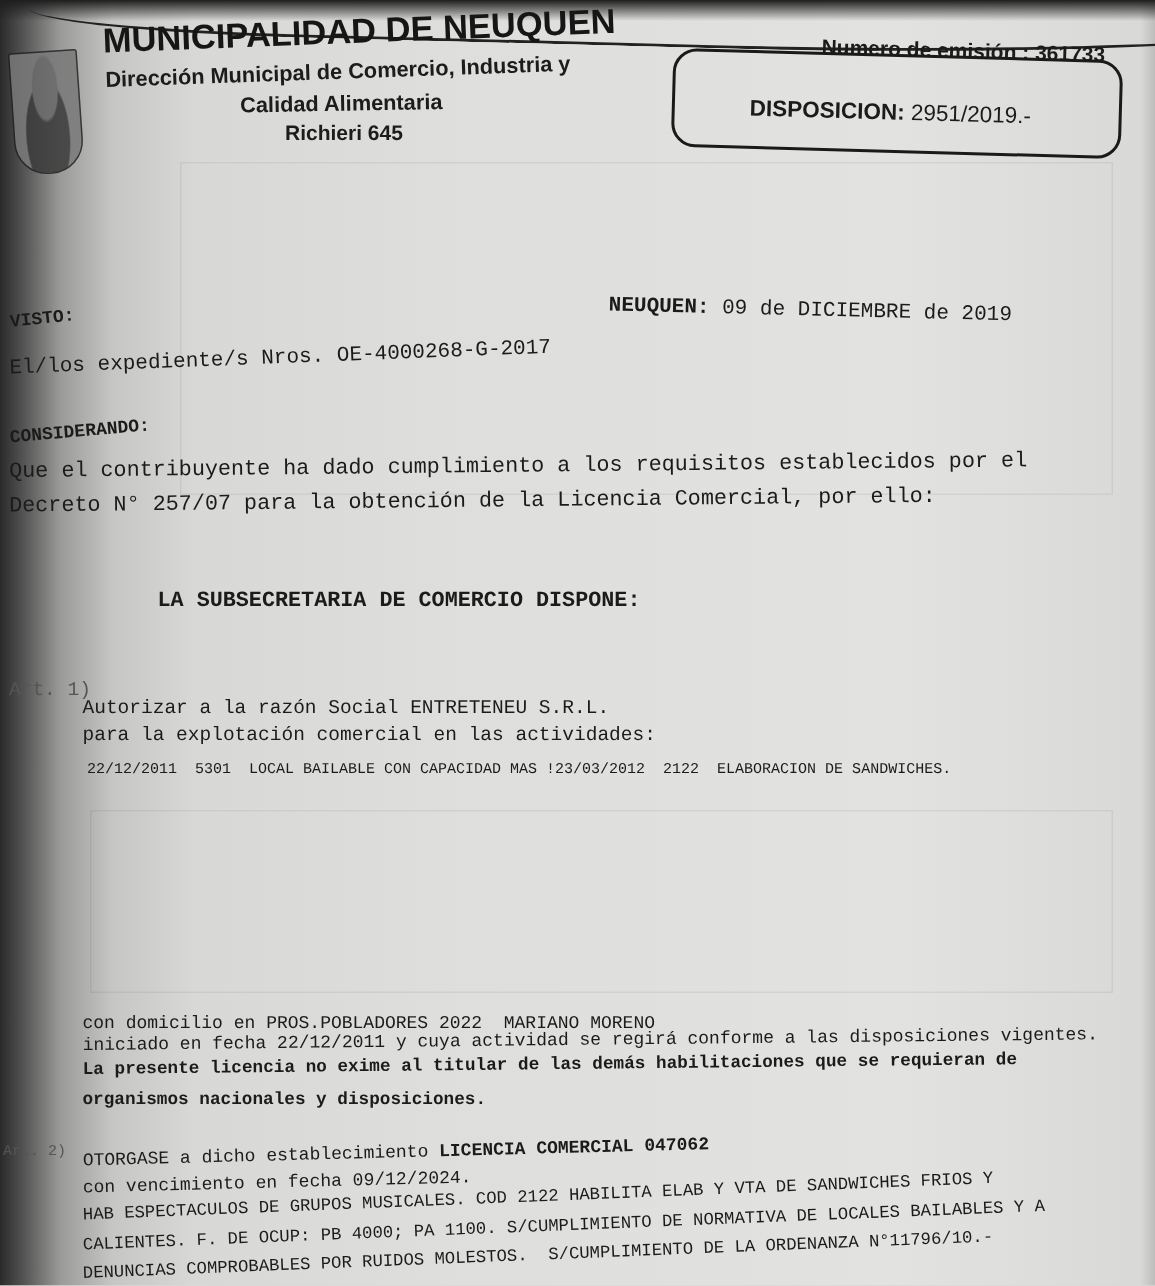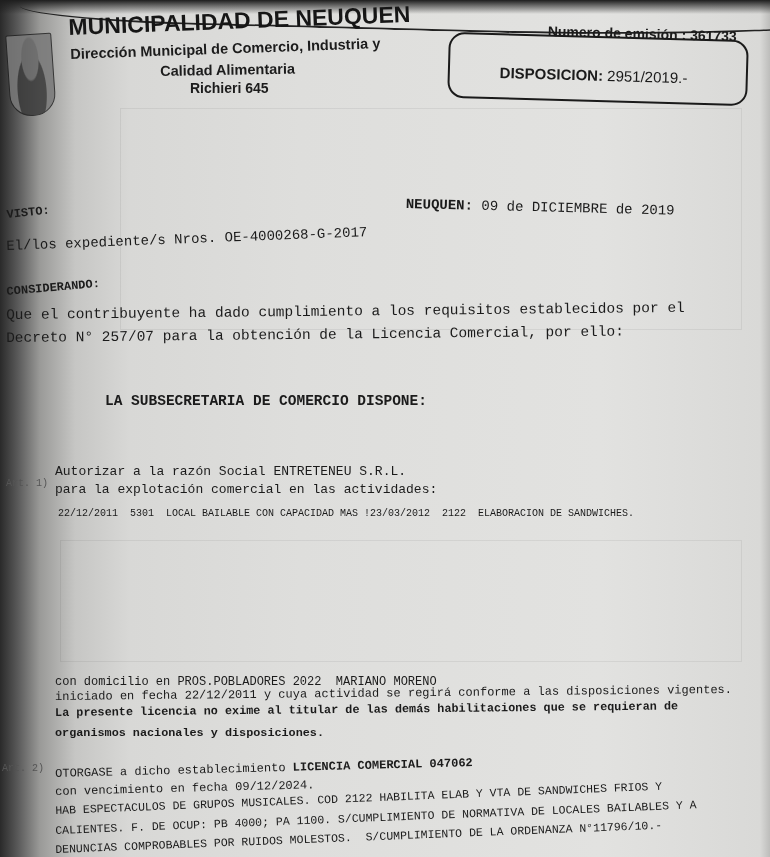--- a/index.html
+++ b/index.html
@@ -75,21 +75,21 @@
 
   <div class="abs bold" style="left:6px;top:208px;font-size:12px;transform:rotate(-6deg);transform-origin:left top;">VISTO:</div>
   <div class="abs" style="left:6px;top:238px;font-size:14px;transform:rotate(-2.2deg);transform-origin:left top;">El/los expediente/s Nros. OE-4000268-G-2017</div>
 
   <div class="abs bold" style="left:6px;top:285px;font-size:12px;transform:rotate(-5deg);transform-origin:left top;">CONSIDERANDO:</div>
   <div class="abs" style="left:6px;top:307px;font-size:14.5px;transform:rotate(-0.6deg);transform-origin:left top;">Que el contribuyente ha dado cumplimiento a los requisitos establecidos por el</div>
   <div class="abs" style="left:6px;top:330px;font-size:14.5px;transform:rotate(-0.6deg);transform-origin:left top;">Decreto N° 257/07 para la obtención de la Licencia Comercial, por ello:</div>
 
   <div class="abs bold" style="left:62px;top:393px;font-size:14.5px;margin-left:43px;">LA SUBSECRETARIA DE COMERCIO DISPONE:</div>
 
-  <div class="abs" style="left:6px;top:478px;font-size:10px;color:#555;">Art. 1)</div>
+  <div class="abs" style="left:6px;top:452px;font-size:13px;color:#555;">Art. 1)</div>
   <div class="abs" style="left:55px;top:464px;font-size:13px;">Autorizar a la razón Social ENTRETENEU S.R.L.</div>
   <div class="abs" style="left:55px;top:482px;font-size:13px;">para la explotación comercial en las actividades:</div>
   <div class="abs" style="left:58px;top:508px;font-size:10px;white-space:pre;">22/12/2011  5301  LOCAL BAILABLE CON CAPACIDAD MAS !23/03/2012  2122  ELABORACION DE SANDWICHES.</div>
 
   <div class="abs" style="left:55px;top:675px;font-size:12px;white-space:pre;">con domicilio en PROS.POBLADORES 2022  MARIANO MORENO</div>
   <div class="abs" style="left:55px;top:690px;font-size:12px;transform:rotate(-0.6deg);transform-origin:left top;">iniciado en fecha 22/12/2011 y cuya actividad se regirá conforme a las disposiciones vigentes.</div>
   <div class="abs bold" style="left:55px;top:706px;font-size:11.8px;transform:rotate(-0.6deg);transform-origin:left top;">La presente licencia no exime al titular de las demás habilitaciones que se requieran de</div>
   <div class="abs bold" style="left:55px;top:726px;font-size:11.8px;">organismos nacionales y disposiciones.</div>
 
   <div class="abs" style="left:2px;top:763px;font-size:10px;color:#555;">Art. 2)</div>

